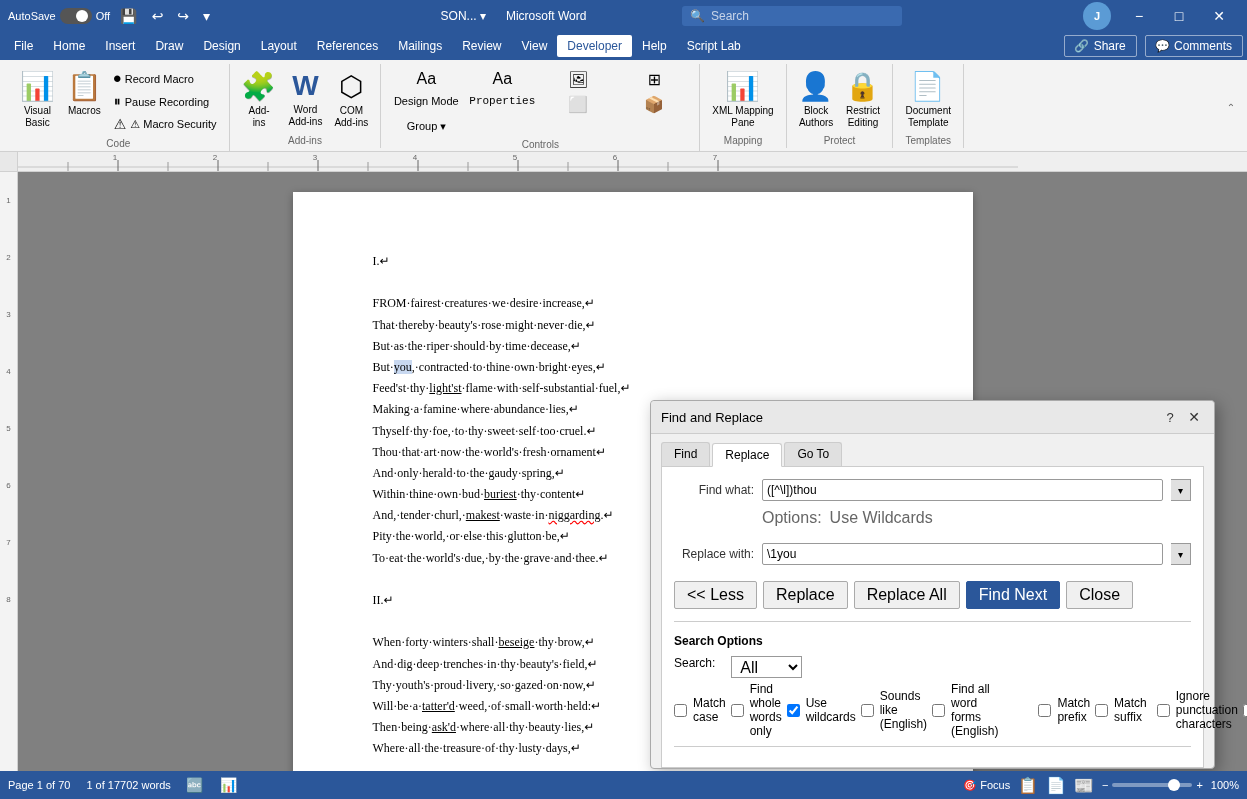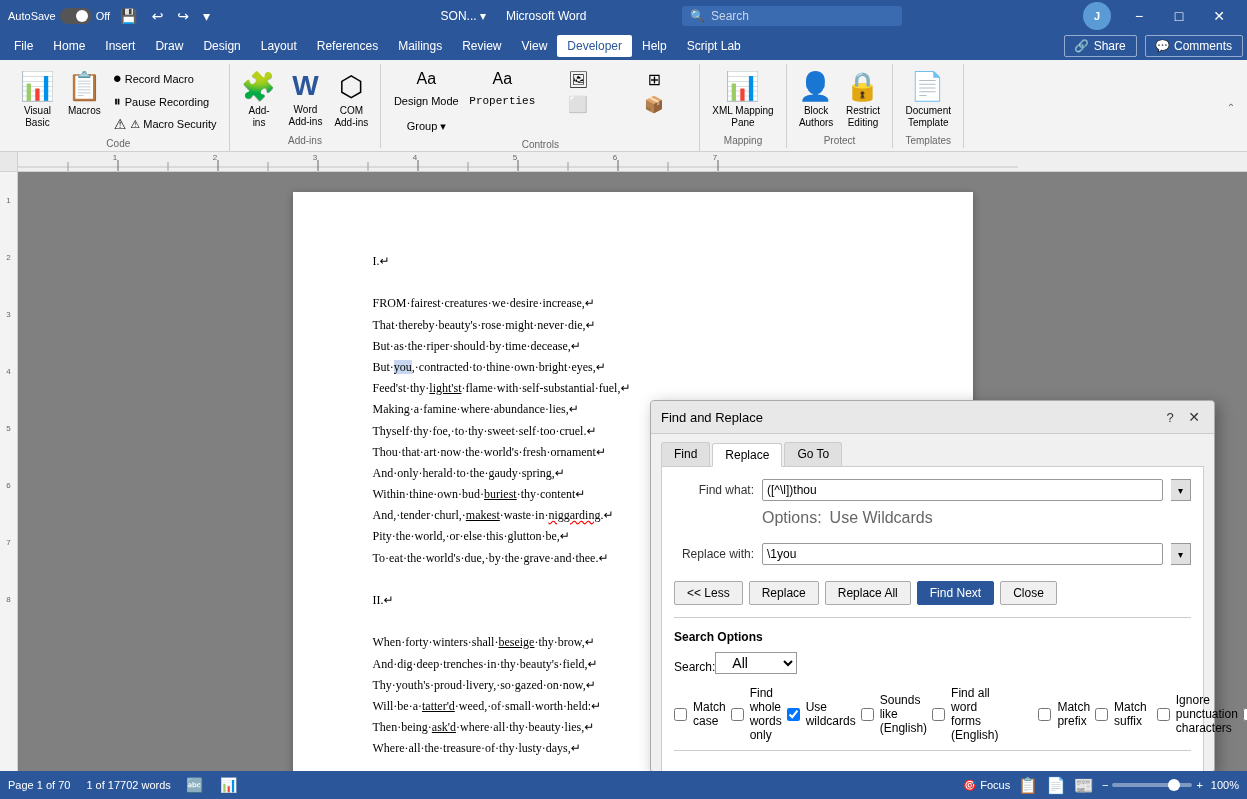--- a/index.html
+++ b/index.html
@@ -276,37 +276,37 @@
       display: flex;
       gap: 6px;
       padding: 8px 0 4px;
       justify-content: flex-start;
     }
     .dialog-btn {
       padding: 4px 12px;
       border: 1px solid #aaa;
       background: #f0f0f0;
       cursor: pointer;
-      font-size: 12px;
+      font-size: 16px;
       border-radius: 2px;
       white-space: nowrap;
     }
     .dialog-btn.primary { background: #2b579a; color: white; border-color: #2b579a; }
     .dialog-divider { border: none; border-top: 1px solid #ccc; margin: 8px 0; }
     .search-options { padding-top: 4px; }
     .search-options-title { font-weight: 600; font-size: 12px; margin-bottom: 8px; }
     .search-options-row { display: flex; gap: 40px; margin-bottom: 6px; }
     .checkbox-item { display: flex; align-items: center; gap: 6px; font-size: 12px; cursor: pointer; }
     .checkbox-item input[type=checkbox] { margin: 0; cursor: pointer; }
-    .search-field-row { display: flex; align-items: flex-end; gap: 0; margin-bottom: 12px; }
+    .search-field-row { display: flex; align-items: flex-start; gap: 16px; margin-bottom: 4px; }
     .search-select {
       border: 1px solid #999;
       height: 22px;
-      padding: 0 12px;
-      font-size: 14px;
+      padding: 0 4px;
+      font-size: 16px;
       background: white;
     }
 
     
     .document-area::-webkit-scrollbar { width: 14px; }
     .document-area::-webkit-scrollbar-track { background: #c0c0c0; }
     .document-area::-webkit-scrollbar-thumb { background: #888; border: 2px solid #c0c0c0; }
   </style>
 </head>
 <body>

